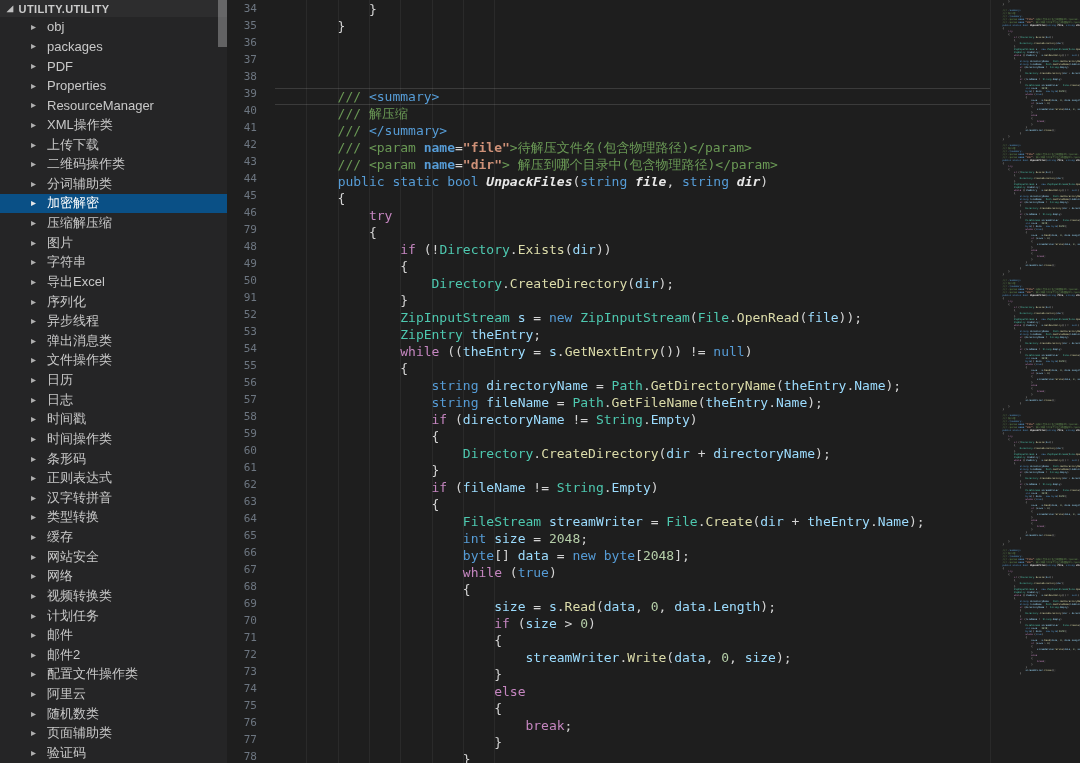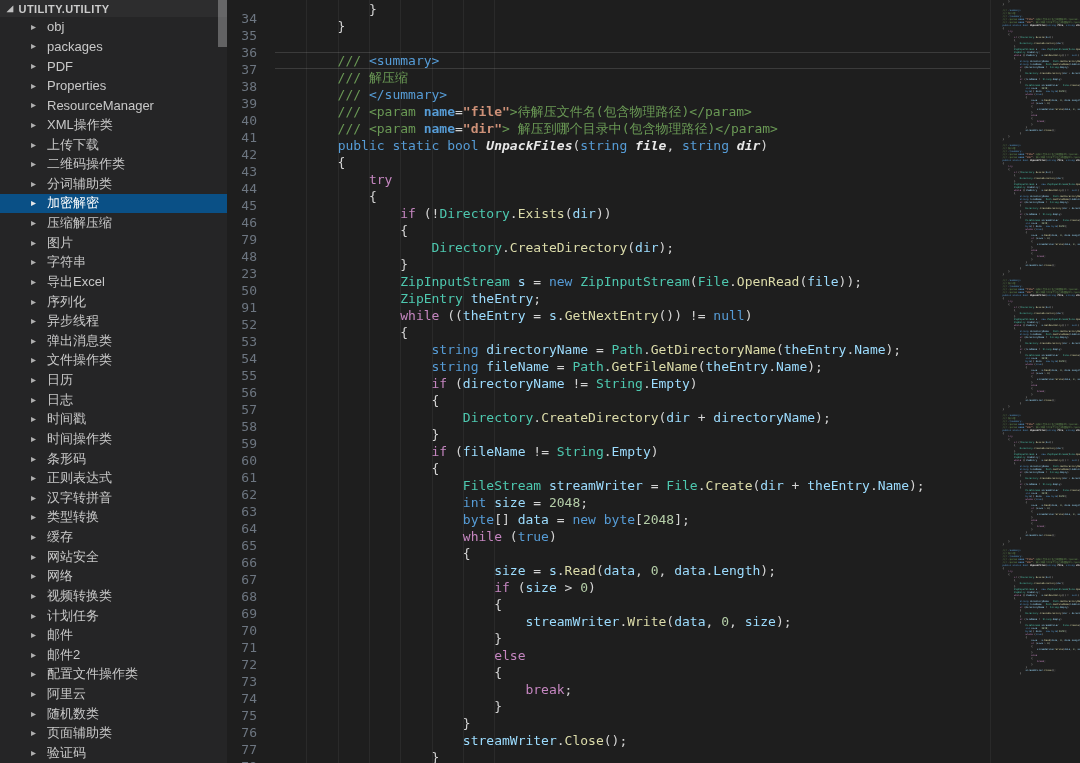--- a/index.html
+++ b/index.html
@@ -20,30 +20,30 @@
   .sb-item .chev { font-size:10px; color:#b0b0b0; width:9px; line-height:1; }
   .sb-item.selected { background:var(--selection-bg,#0a5086); color:#ffffff; }
   .sb-item.selected .chev { color:#e8e8e8; }
   .sb-scrollthumb { position:absolute; top:0; right:0; width:9px; height:47px;
                     background:rgba(200,200,200,.38); }
 
   
   .editor { flex:1; position:relative; display:flex; background:#1e1e1e;
             font-family:"DejaVu Sans Mono", monospace; font-size:13px;
             line-height:17px; overflow:hidden; }
-  .gutter { width:42px; flex:none; padding-top:10px; text-align:right;
-            color:#6d7681; font-size:13px; user-select:none; }
+  .gutter { width:42px; flex:none; padding-top:0; text-align:right;
+            color:#6d7681; font-size:11px; user-select:none; }
   .gutter .ln { height:17px; padding-right:12px; }
   .code { flex:1; padding-top:1px; padding-left:6px; margin-right:90px;
           position:relative; white-space:pre; overflow:hidden; }
   .guide { position:absolute; top:0; bottom:0; width:1px;
            background:rgba(255,255,255,.055); z-index:0; }
   .cl { height:17px; position:relative; z-index:1; }
   .cl.current { box-shadow: inset 0 1px 0 rgba(255,255,255,.13),
-                            inset 0 -1px 0 rgba(255,255,255,.13); }
+                            inset 0 -1px 0 rgba(255,255,255,.13); margin-top: 36px; }
 
   
   .tk-pl  { color:var(--tk-pl,#d4d4d4); }
   .tk-kw  { color:var(--tk-kw,#569cd6); }
   .tk-ctl { color:var(--tk-ctl,#c586c0); }
   .tk-ty  { color:var(--tk-ty,#4ec9b0); }
   .tk-fn  { color:var(--tk-fn,#dcdcaa); }
   .tk-va  { color:var(--tk-va,#9cdcfe); }
   .tk-num { color:var(--tk-num,#b5cea8); }
   .tk-cm  { color:var(--tk-cm,#6a9955); }
@@ -236,21 +236,21 @@
         <div class="ln">39</div>
         <div class="ln">40</div>
         <div class="ln">41</div>
         <div class="ln">42</div>
         <div class="ln">43</div>
         <div class="ln">44</div>
         <div class="ln">45</div>
         <div class="ln">46</div>
         <div class="ln">79</div>
         <div class="ln">48</div>
-        <div class="ln">23</div>
+        <div class="ln">49</div>
         <div class="ln">50</div>
         <div class="ln">91</div>
         <div class="ln">52</div>
         <div class="ln">53</div>
         <div class="ln">54</div>
         <div class="ln">55</div>
         <div class="ln">56</div>
         <div class="ln">57</div>
         <div class="ln">58</div>
         <div class="ln">59</div>

